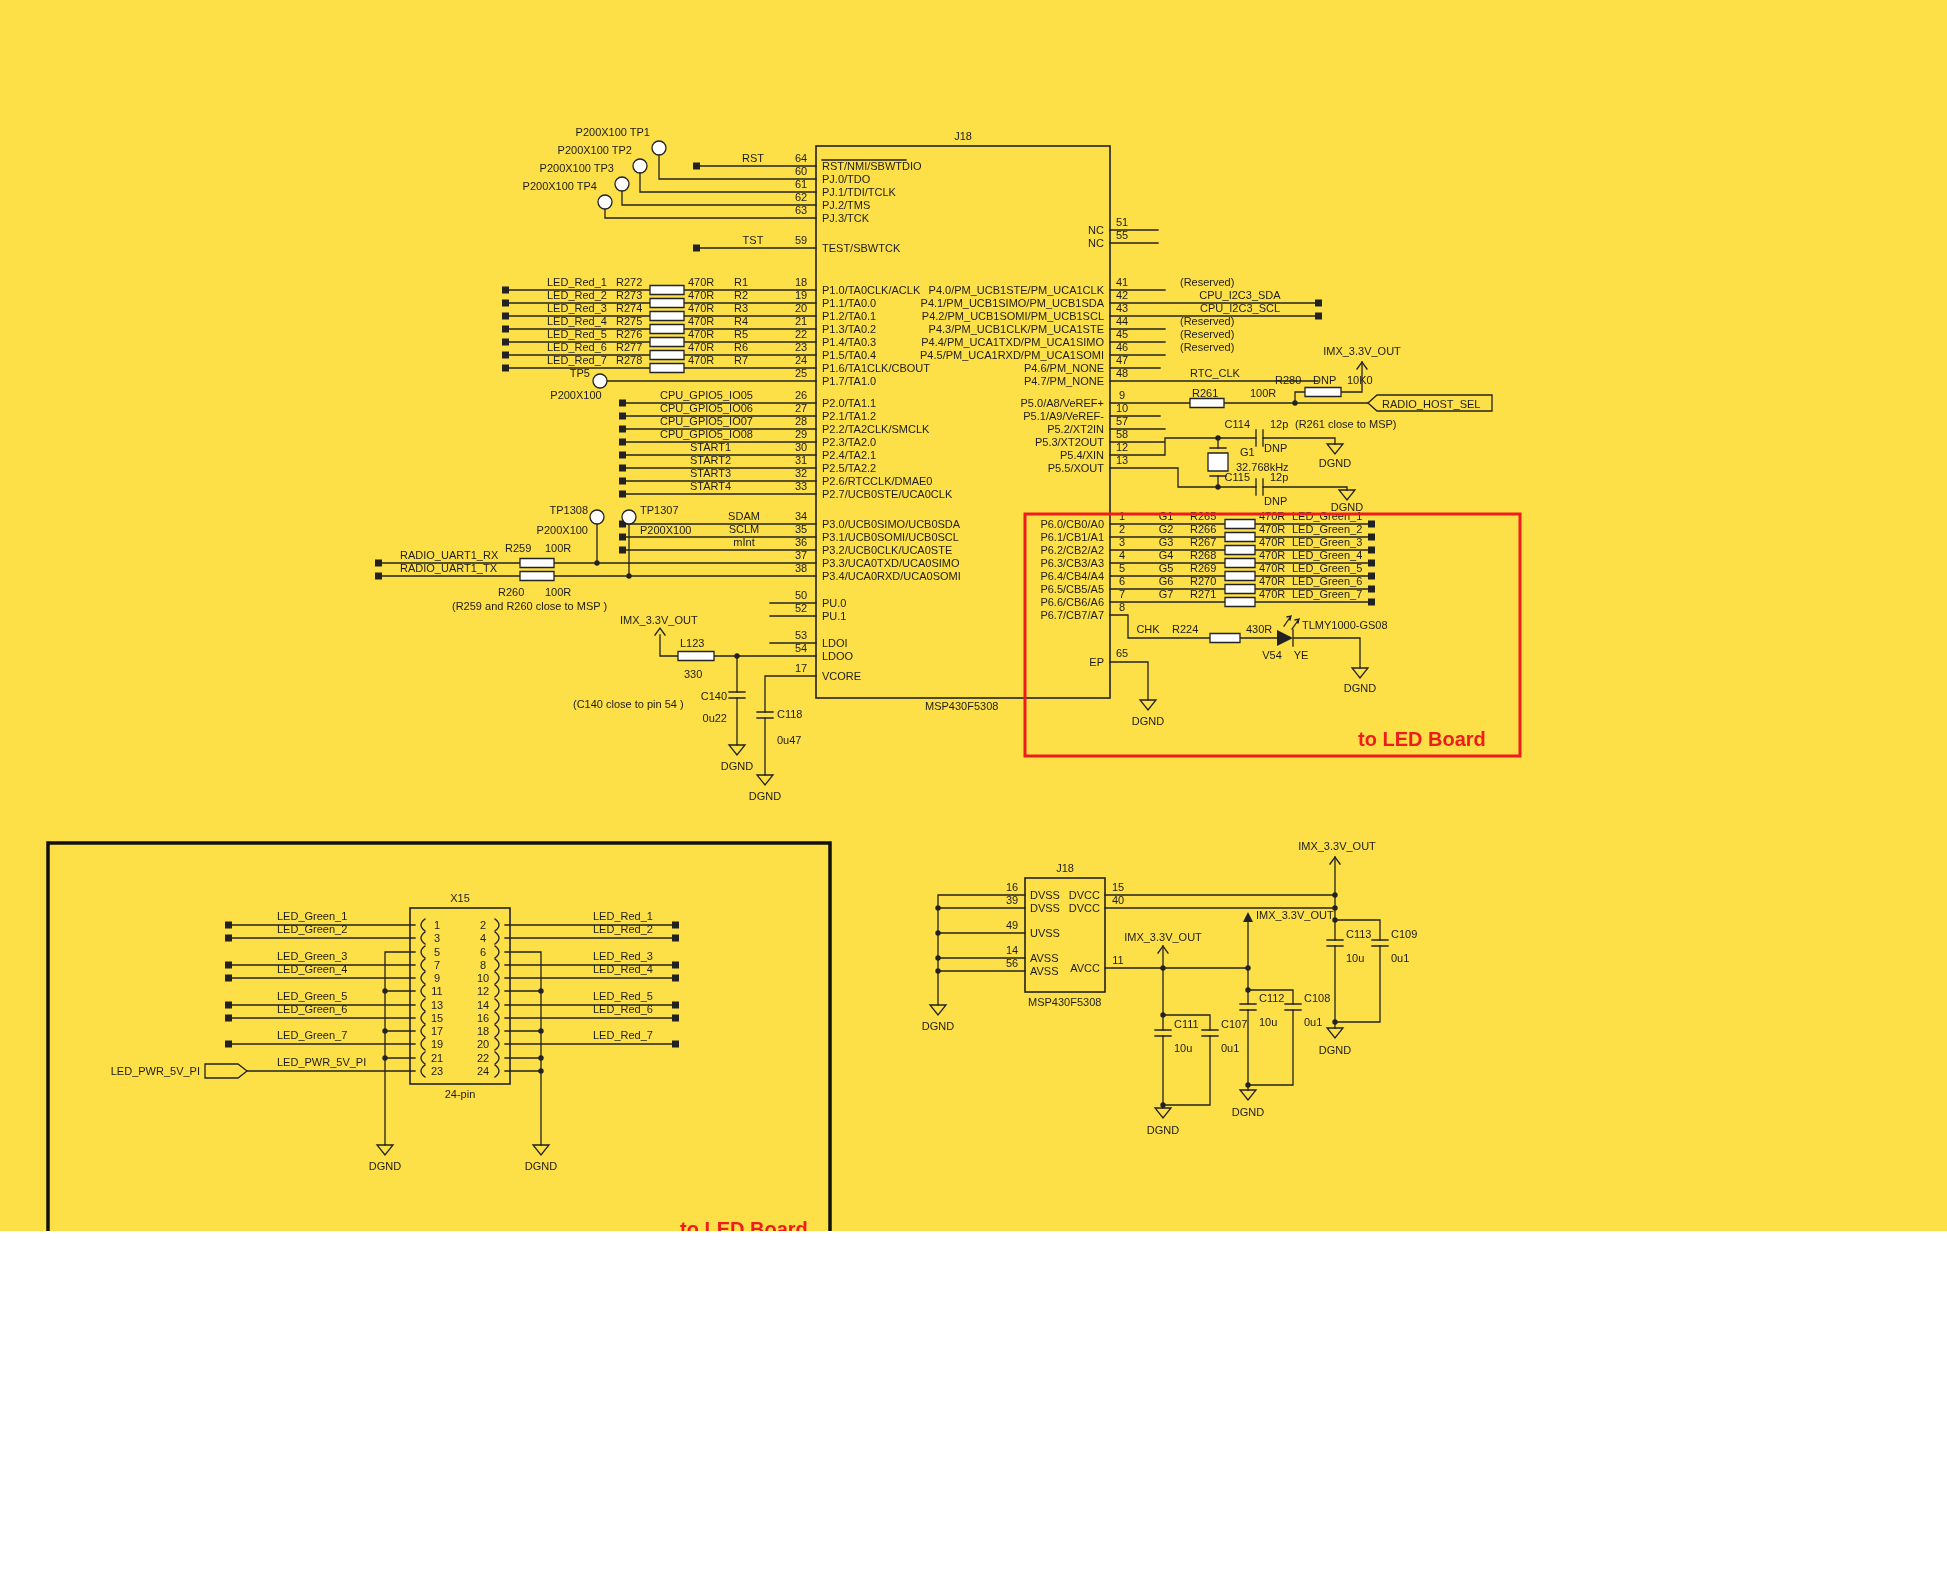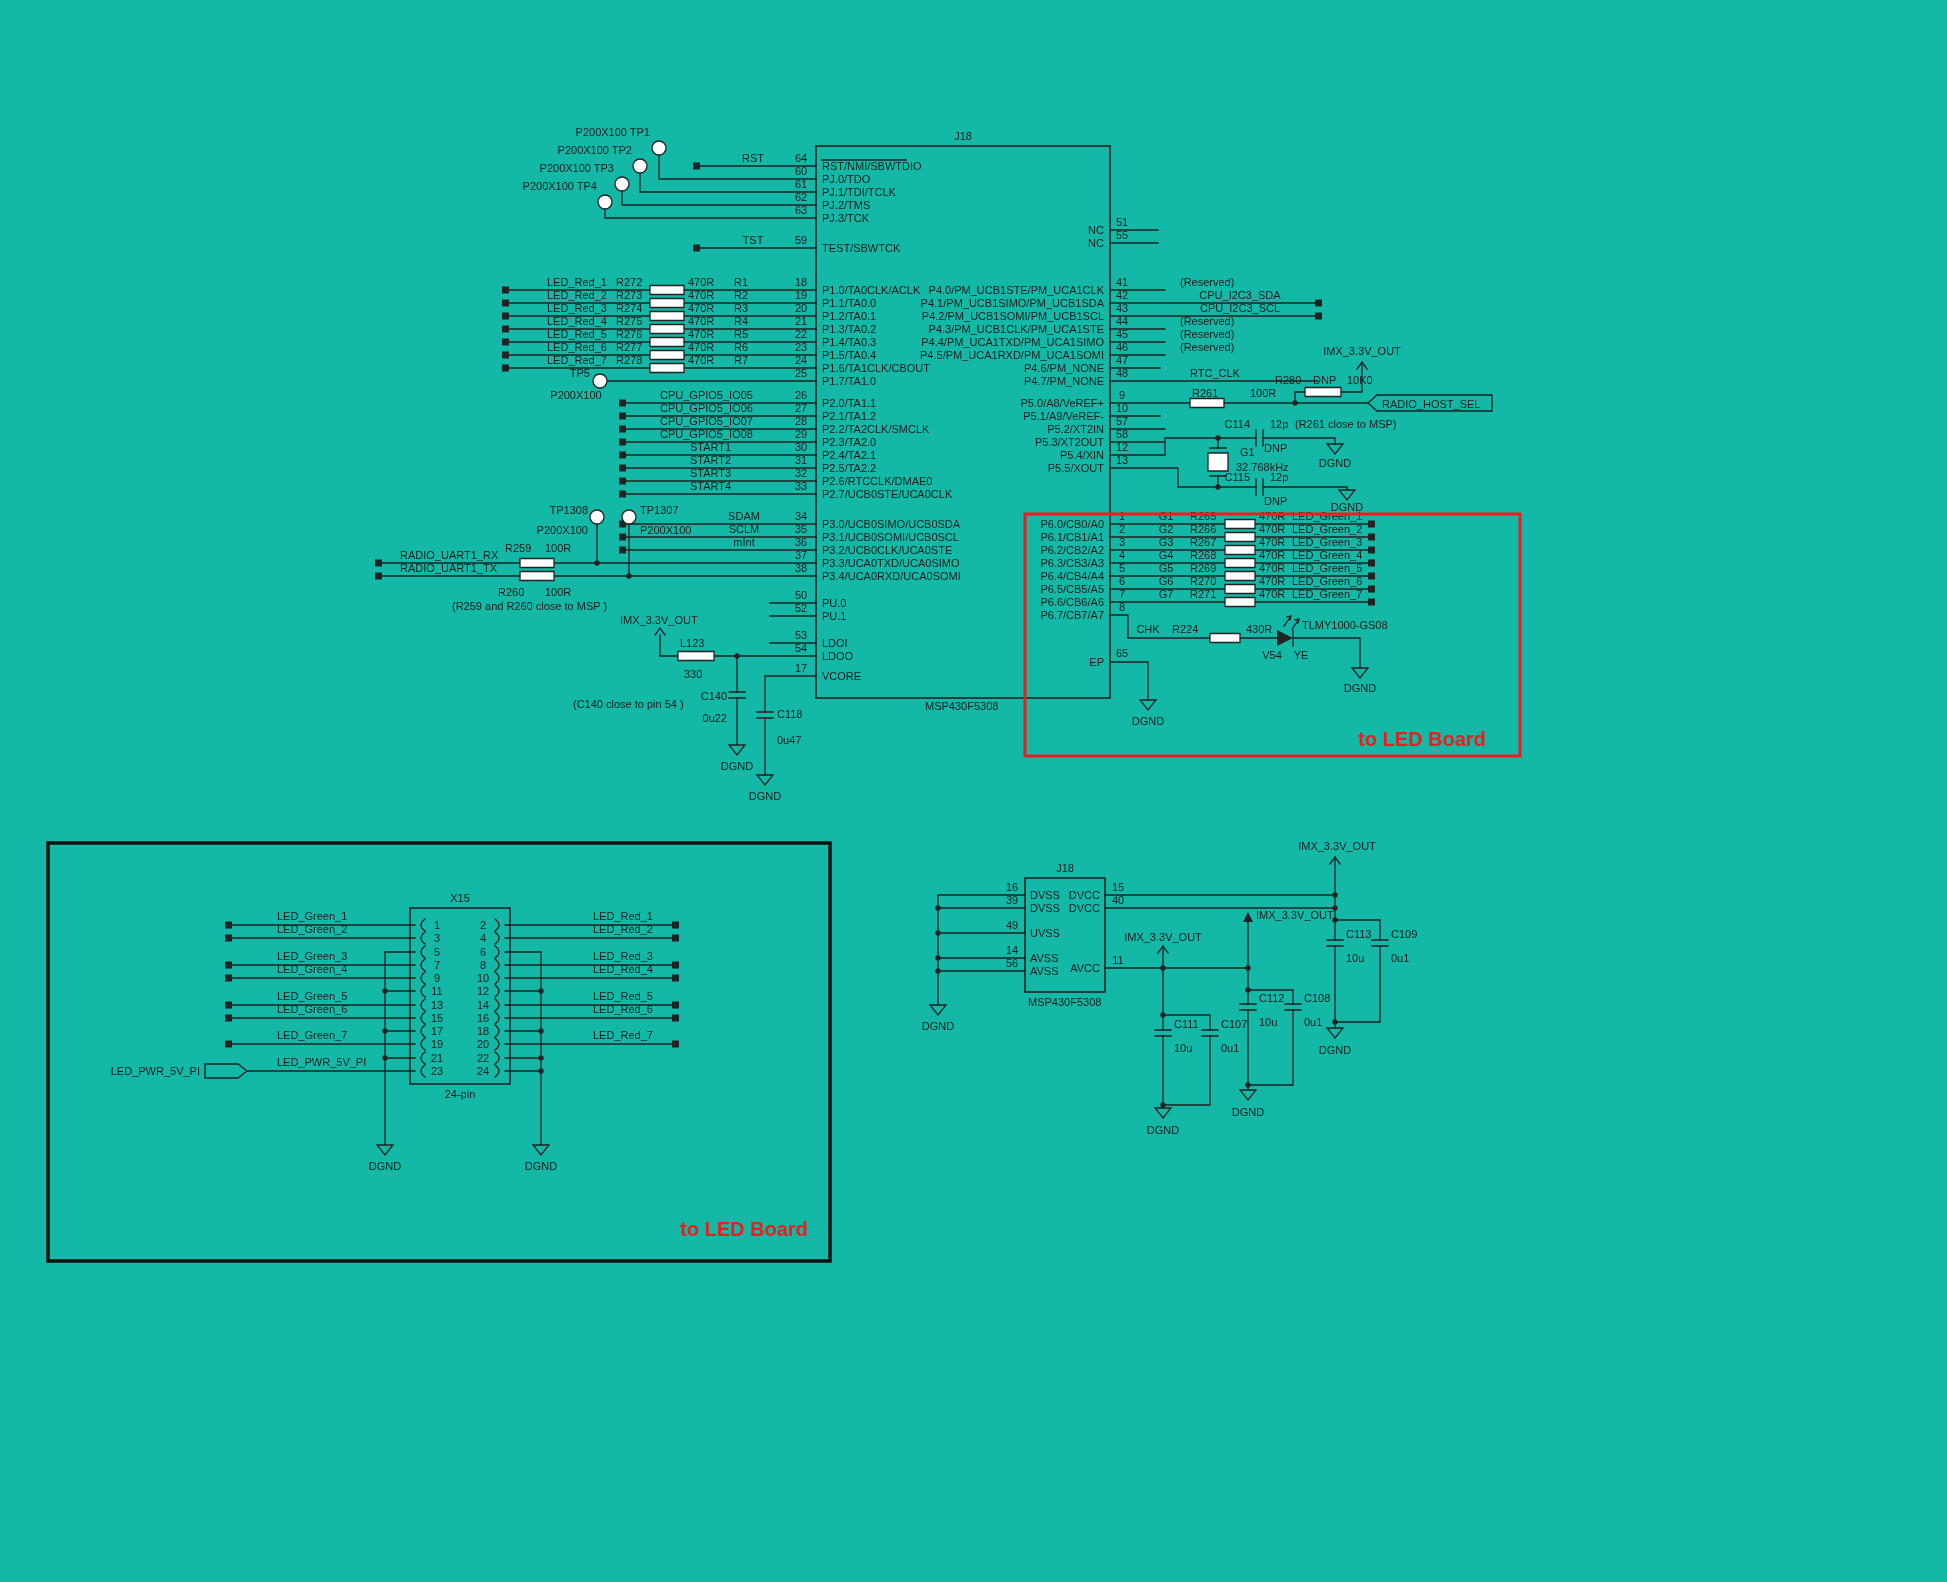--- a/index.html
+++ b/index.html
@@ -1,16 +1,16 @@
 <!DOCTYPE html>
 <html><head>
 <meta charset="utf-8">
 <style>
   html,body{margin:0;padding:0;background:#fff}
-  .stage{position:relative;width:1947px;height:1582px;background:#14b8a6;overflow:hidden}
+  .stage{position:relative;width:1947px;height:1231px;background:#fde047;overflow:hidden}
   svg{position:absolute;left:0;top:0}
   svg text{font:11px "Liberation Sans",sans-serif;fill:#1c1c1c}
   .m{text-anchor:middle}.e{text-anchor:end}
   .red{fill:#ee1c1c;font-size:20px;font-weight:bold}
   .w{fill:none;stroke:#222;stroke-width:1.3;stroke-linecap:square}
   .fw{fill:#fff;stroke:#222;stroke-width:1.3}
   .sq{fill:#222;stroke:none}
   .dot{fill:#222;stroke:none}
   .bx{fill:none;stroke:#222;stroke-width:1.6}
   .redbox{fill:none;stroke:#ee1c1c;stroke-width:3}

